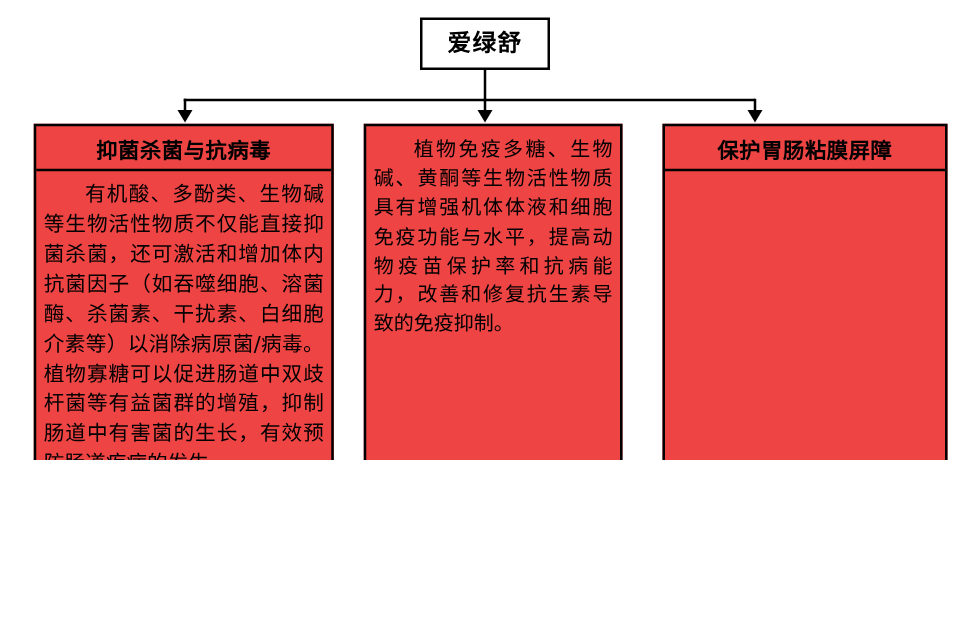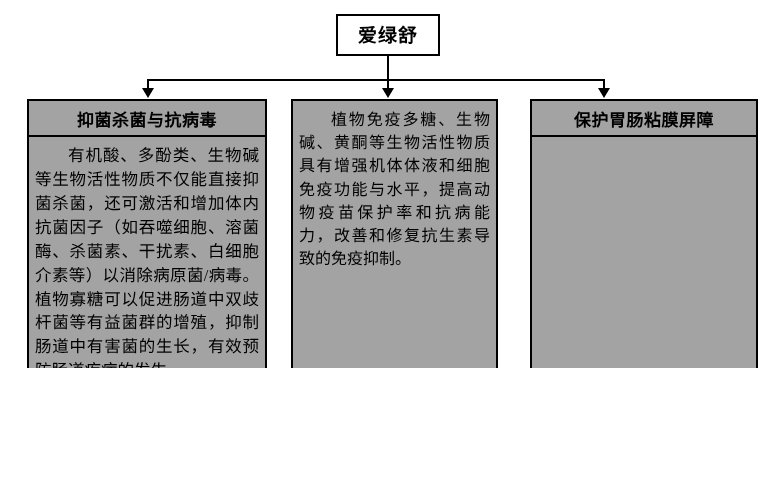--- a/index.html
+++ b/index.html
@@ -12,21 +12,20 @@
     font-family: "DejaVu Sans", "Liberation Sans", sans-serif;
     color: #000000;
   }
 
   #canvas {
     position: relative;
     width: 778px;
     height: 368px;
     background: #ffffff;
     overflow: hidden;
-    font-family: Liberation Serif, serif;
   }
 
   
   .box {
     position: absolute;
     box-sizing: border-box;
     border: 2px solid #000000;
     background: #ffffff;
   }
 
@@ -45,21 +44,21 @@
     font-weight: bold;
     letter-spacing: 1px;
     line-height: 1;
   }
 
   
   .branch {
     position: absolute;
     box-sizing: border-box;
     border: 2px solid #000000;
-    background: #a3a3a3;
+    background: #ef4444;
     display: flex;
     flex-direction: column;
   }
   .branch-header {
     box-sizing: border-box;
     border-bottom: 2px solid #000000;
     height: 36px;
     display: flex;
     align-items: center;
     justify-content: center;

